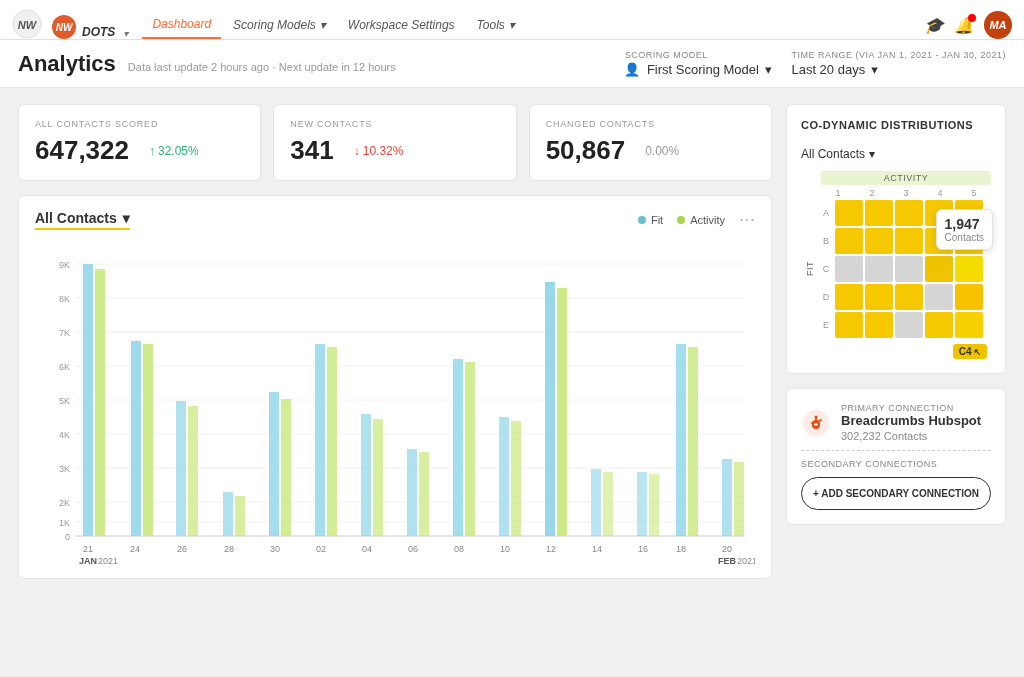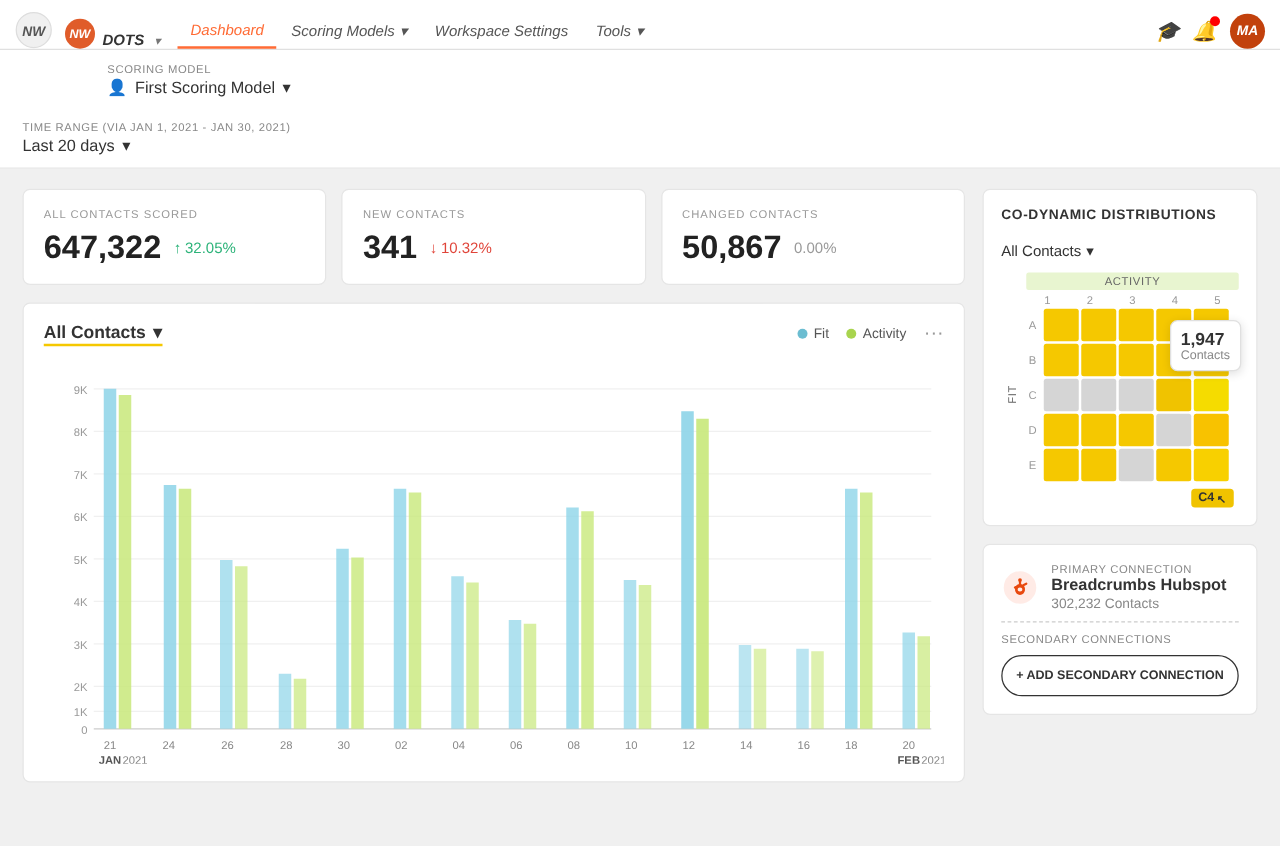--- a/index.html
+++ b/index.html
@@ -63,21 +63,21 @@
       background: #fff;
       padding: 10px 18px;
       display: flex;
       align-items: center;
       justify-content: space-between;
       border-bottom: 1px solid #e5e5e5;
     }
     .subheader-left { display: flex; align-items: baseline; gap: 12px; }
     .page-title { font-size: 22px; font-weight: 600; color: #222; }
     .page-subtitle { font-size: 11px; color: #999; }
-    .subheader-right { display: flex; align-items: flex-end; gap: 20px; flex-direction: column; }
+    .subheader-right { display: flex; align-items: flex-start; gap: 20px; }
     .model-selector, .time-range-selector {
       display: flex; flex-direction: column; gap: 2px;
     }
     .selector-label { font-size: 9px; color: #888; letter-spacing: 0.5px; text-transform: uppercase; }
     .selector-value {
       display: flex; align-items: center; gap: 6px;
       font-size: 13px; font-weight: 500; cursor: pointer;
     }
 
     
@@ -85,21 +85,21 @@
     .main-left { flex: 1; display: flex; flex-direction: column; gap: 14px; }
     .main-right { width: 220px; display: flex; flex-direction: column; gap: 14px; }
 
     
     .stat-cards { display: flex; gap: 12px; }
     .stat-card {
       flex: 1; background: #fff; border-radius: 6px; padding: 14px 16px;
       border: 1px solid #e5e5e5;
     }
     .stat-label { font-size: 9px; color: #999; letter-spacing: 0.8px; text-transform: uppercase; margin-bottom: 6px; }
-    .stat-value-row { display: flex; align-items: center; gap: 10px; }
+    .stat-value-row { display: flex; align-items: center; gap: 20px; }
     .stat-value { font-size: 26px; font-weight: 600; color: #222; }
     .stat-change { font-size: 12px; font-weight: 500; display: flex; align-items: center; gap: 3px; }
     .stat-change.up { color: #2db37a; }
     .stat-change.down { color: #e0453a; }
     .stat-change.neutral { color: #999; }
 
     
     .chart-panel {
       background: #fff; border-radius: 6px; padding: 14px 16px;
       border: 1px solid #e5e5e5;
@@ -193,20 +193,24 @@
       🔔
       <div class="notification-dot"></div>
     </div>
     <div class="avatar">
       <span>MA</span>
     </div>
   </div>
 </nav>
 
 <div class="subheader">
+  <div class="subheader-left">
+    <h1 class="page-title">Analytics</h1>
+    <span class="page-subtitle">Data last update 2 hours ago · Next update in 12 hours</span>
+  </div>
   <div class="subheader-right">
     <div class="model-selector">
       <span class="selector-label">SCORING MODEL</span>
       <div class="selector-value">
         <span>👤</span>
         <span>First Scoring Model</span>
         <span>▾</span>
       </div>
     </div>
     <div class="time-range-selector">

